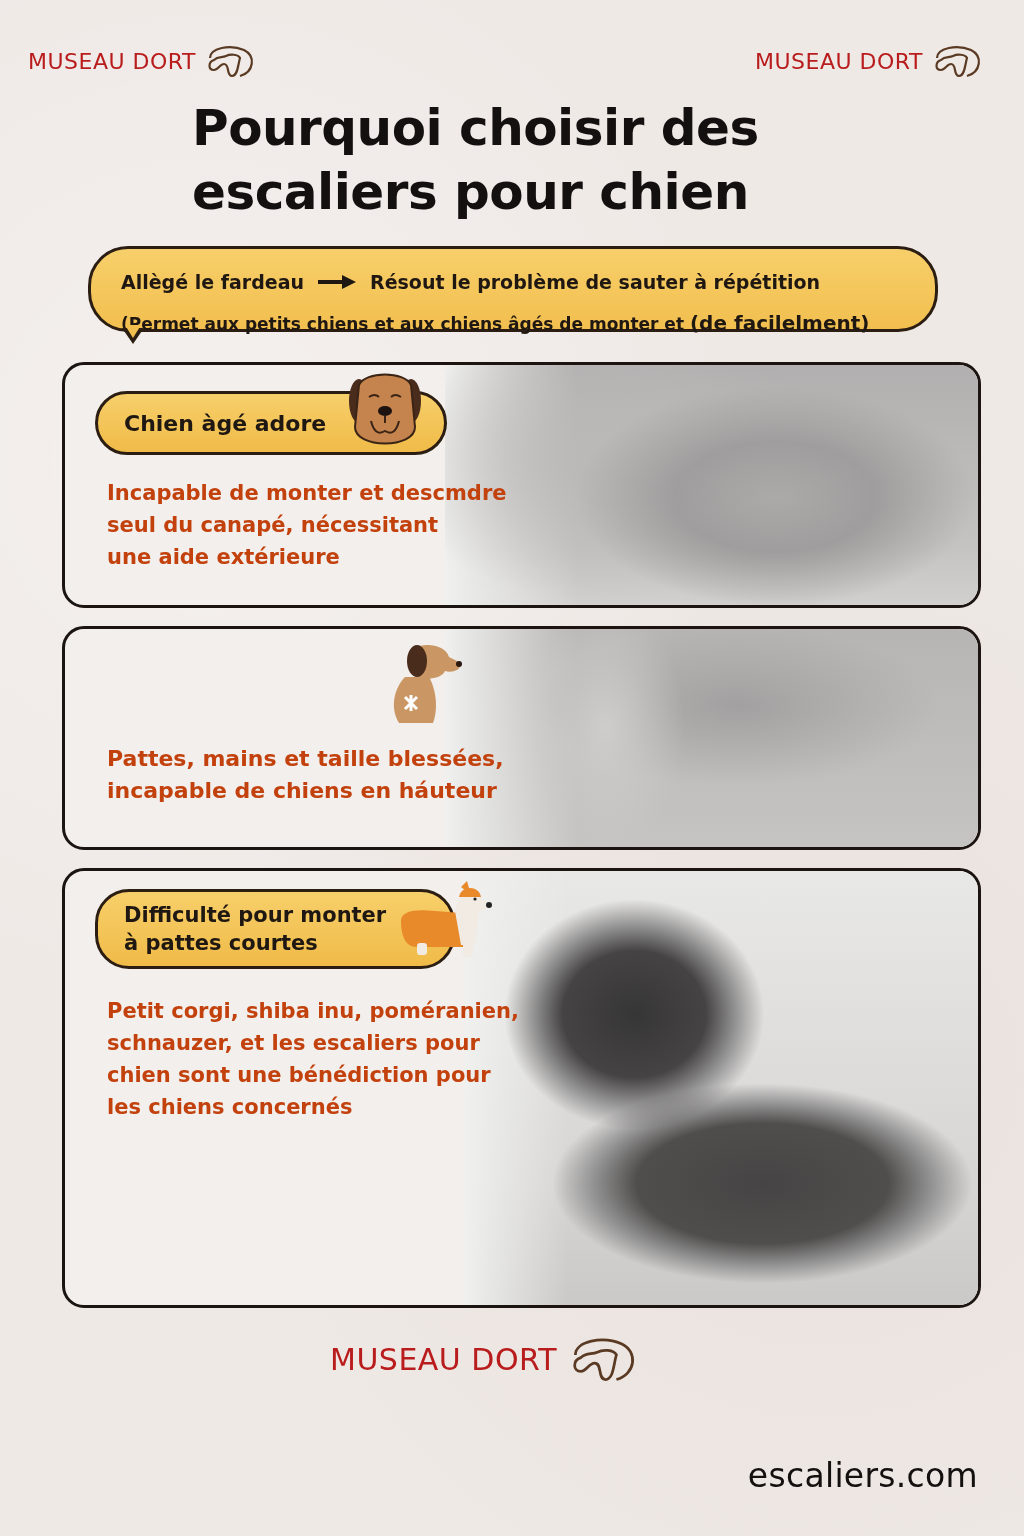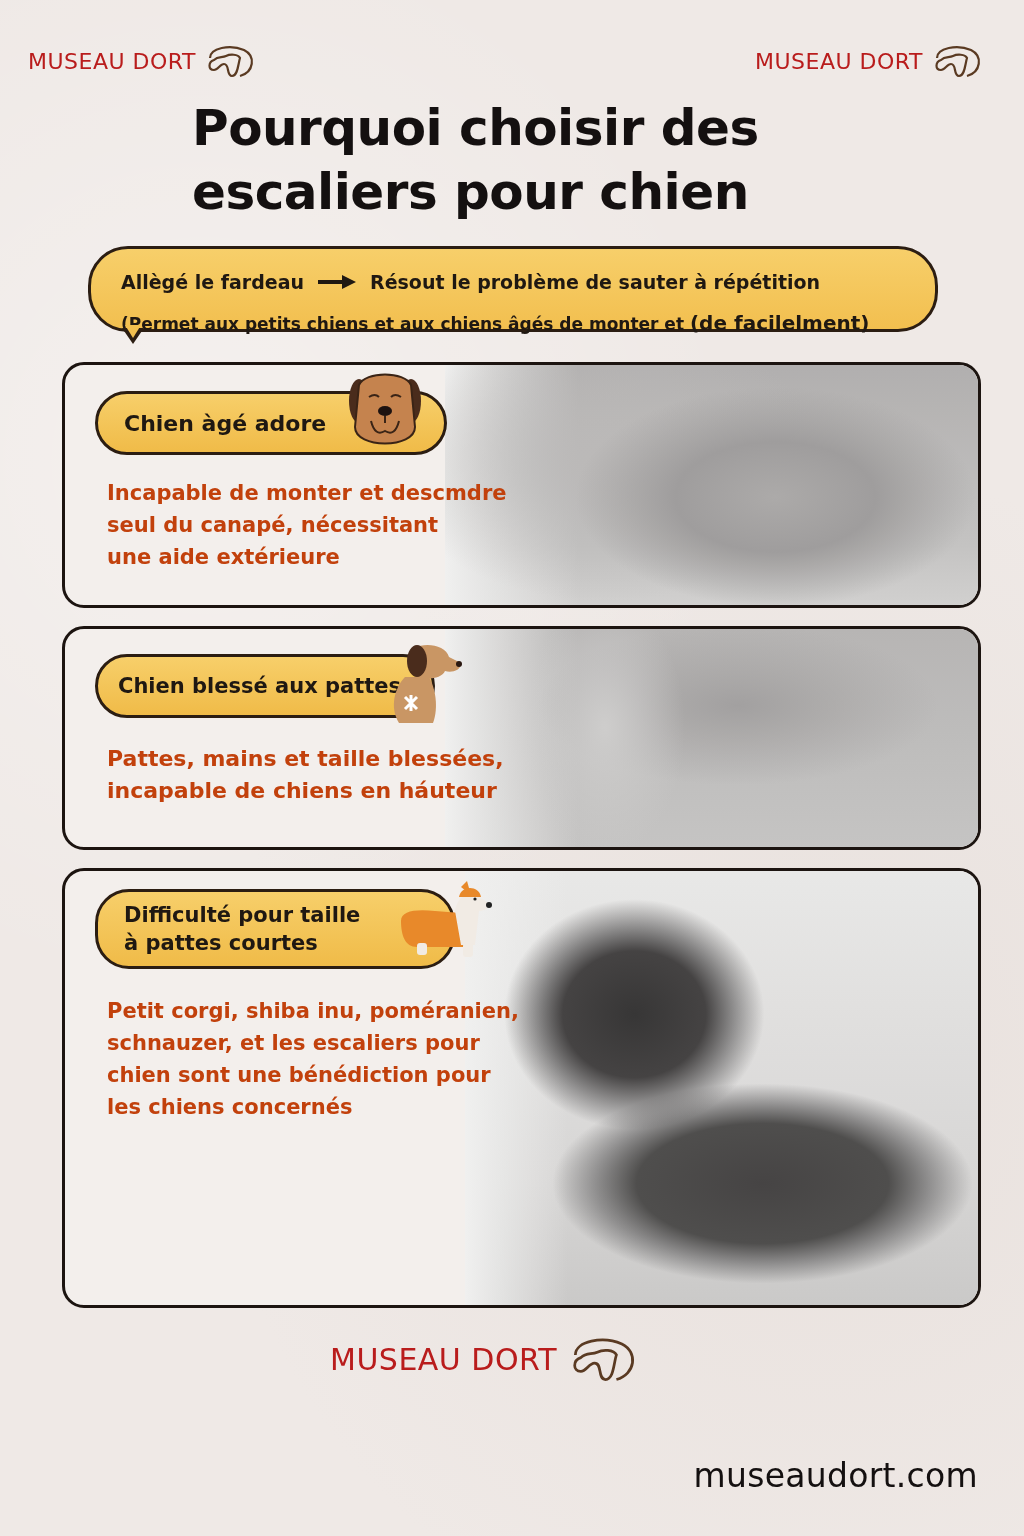--- a/index.html
+++ b/index.html
@@ -178,41 +178,38 @@
   </svg>
   <div class="desc">
     <div>Incapable de monter et descmdre</div>
     <div>seul du canapé, nécessitant</div>
     <div>une aide extérieure</div>
   </div>
 </div>
 
 <div class="card card-2">
   <div class="photo photo-2"></div>
-  <div class="pill">
-    <span>Chien blessé aux pattes</span>
-  </div>
   <svg class="pill-icon" width="90" height="90" viewBox="0 0 90 90">
     <path d="M30 40 C20 50, 14 70, 24 86 L58 86 C64 70, 60 50, 54 40 Z" fill="#c99664"></path>
     <path d="M34 20 C34 4, 70 4, 74 20 L86 26 C86 34, 76 36, 70 34 C66 44, 40 44, 36 34 Z" fill="#c99664"></path>
     <ellipse cx="42" cy="24" rx="10" ry="16" fill="#4a2c1c"></ellipse>
     <circle cx="84" cy="27" r="3" fill="#2a1810"></circle>
     <path d="M30 60 L42 72 M42 60 L30 72 M36 58 L36 74" stroke="#ffffff" stroke-width="3"></path>
   </svg>
   <div class="desc">
     <div>Pattes, mains et taille blessées,</div>
     <div>incapable de chiens en háuteur</div>
   </div>
 </div>
 
 <div class="card card-3">
   <div class="photo photo-3"></div>
   <div class="pill">
     <div>
-      <div>Difficulté pour taille</div>
+      <div>Difficulté pour monter</div>
       <div>à pattes courtes</div>
     </div>
   </div>
   <svg class="pill-icon" width="100" height="86" viewBox="0 0 100 86">
     <path d="M6 40 C6 30, 20 28, 40 30 L66 32 L70 66 L22 66 C10 66, 6 54, 6 40 Z" fill="#e8892a"></path>
     <path d="M60 30 C62 18, 70 10, 80 14 L94 22 C96 26, 90 30, 84 30 L80 64 L66 64 Z" fill="#f1ebe4"></path>
     <path d="M66 6 L72 0 L76 14 Z" fill="#e8892a"></path>
     <path d="M64 16 C66 4, 84 4, 86 16 Z" fill="#e8892a"></path>
     <circle cx="94" cy="24" r="3" fill="#222"></circle>
     <circle cx="80" cy="18" r="1.6" fill="#222"></circle>
@@ -228,13 +225,13 @@
 </div>
 
 <div class="logo logo-bottom">
   <span class="text">MUSEAU DORT</span>
   <svg width="78" height="52" viewBox="0 0 56 38">
     <path d="M10 16 C10 6, 30 2, 44 8 C56 14, 54 30, 40 34" fill="none" stroke="#5a3a22" stroke-width="2"></path>
     <path d="M14 18 C8 20, 8 28, 14 28 C18 28, 20 22, 24 22 C30 22, 26 34, 32 34 C38 34, 38 22, 40 16 C38 12, 30 12, 26 14 C22 16, 18 14, 14 18 Z" fill="none" stroke="#5a3a22" stroke-width="2"></path>
   </svg>
 </div>
 
-<div class="site-url">museaudort.com</div>
+<div class="site-url">escaliers.com</div>
 
 </body></html>

